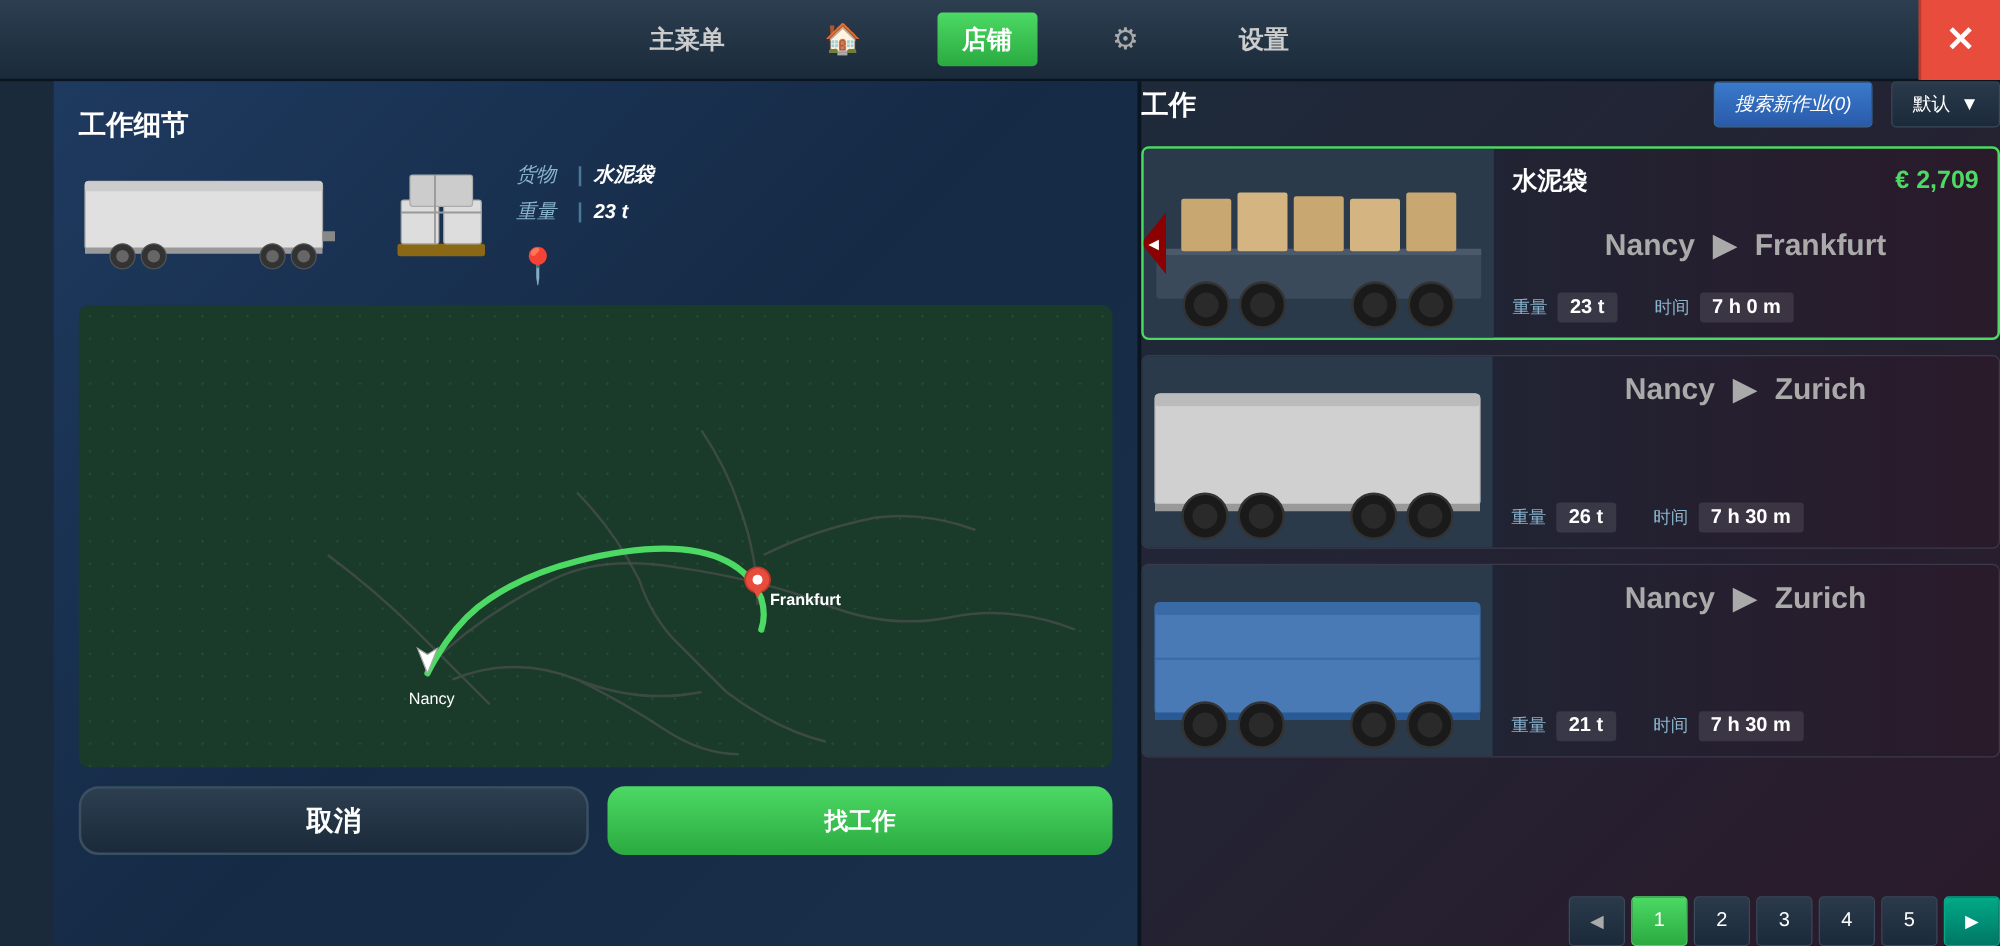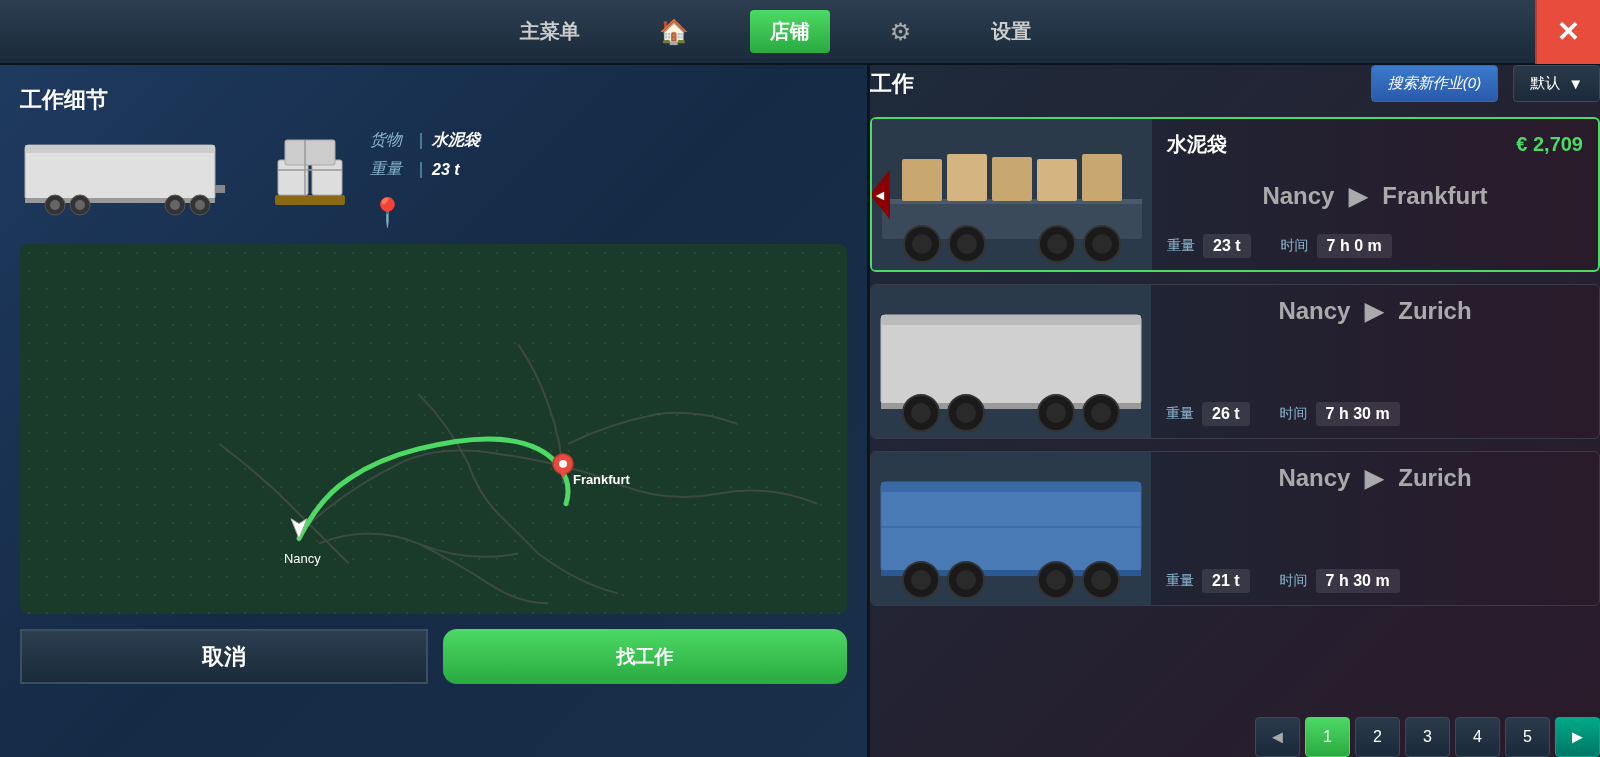--- a/index.html
+++ b/index.html
@@ -57,20 +57,21 @@
       align-items: center;
       justify-content: center;
       cursor: pointer;
       border-left: 2px solid #c0392b;
     }
 
     
     .main-content {
       display: flex;
       height: 692px;
+      margin-left: 43px;
     }
 
     
     .left-panel {
       width: 870px;
       background: linear-gradient(135deg, #1e3a5f 0%, #152a45 50%, #1a2f4a 100%);
       padding: 20px;
       border-right: 3px solid #0a1520;
       position: relative;
       overflow: hidden;
@@ -141,21 +142,21 @@
       gap: 15px;
     }
     .btn-cancel {
       flex: 1;
       height: 55px;
       background: linear-gradient(180deg, #2c3e50 0%, #1a2a3a 100%);
       color: #fff;
       font-size: 22px;
       font-weight: bold;
       border: 2px solid #3a5060;
-      border-radius: 0;
+      border-radius: 16px;
       cursor: pointer;
       display: flex;
       align-items: center;
       justify-content: center;
     }
     .btn-find {
       flex: 1;
       height: 55px;
       background: linear-gradient(180deg, #4cd964 0%, #2aaa40 100%);
       color: #fff;

